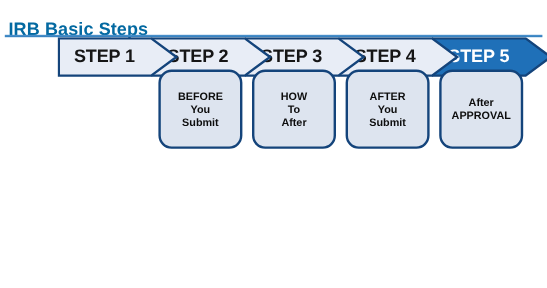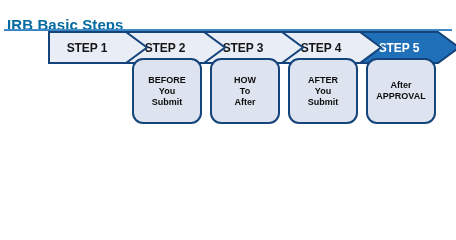--- a/index.html
+++ b/index.html
@@ -77,21 +77,21 @@
 
   .step-label {
     position: absolute;
     left: 0;
     top: 0;
     width: 78px;
     height: 33px;
     display: flex;
     align-items: center;
     justify-content: center;
-    font-size: 12px;
+    font-size: 15px;
     font-weight: bold;
     color: #161616;
     letter-spacing: -0.1px;
     white-space: nowrap;
     pointer-events: none;
   }
 
   .step.active .step-label {
     color: #ffffff;
   }

